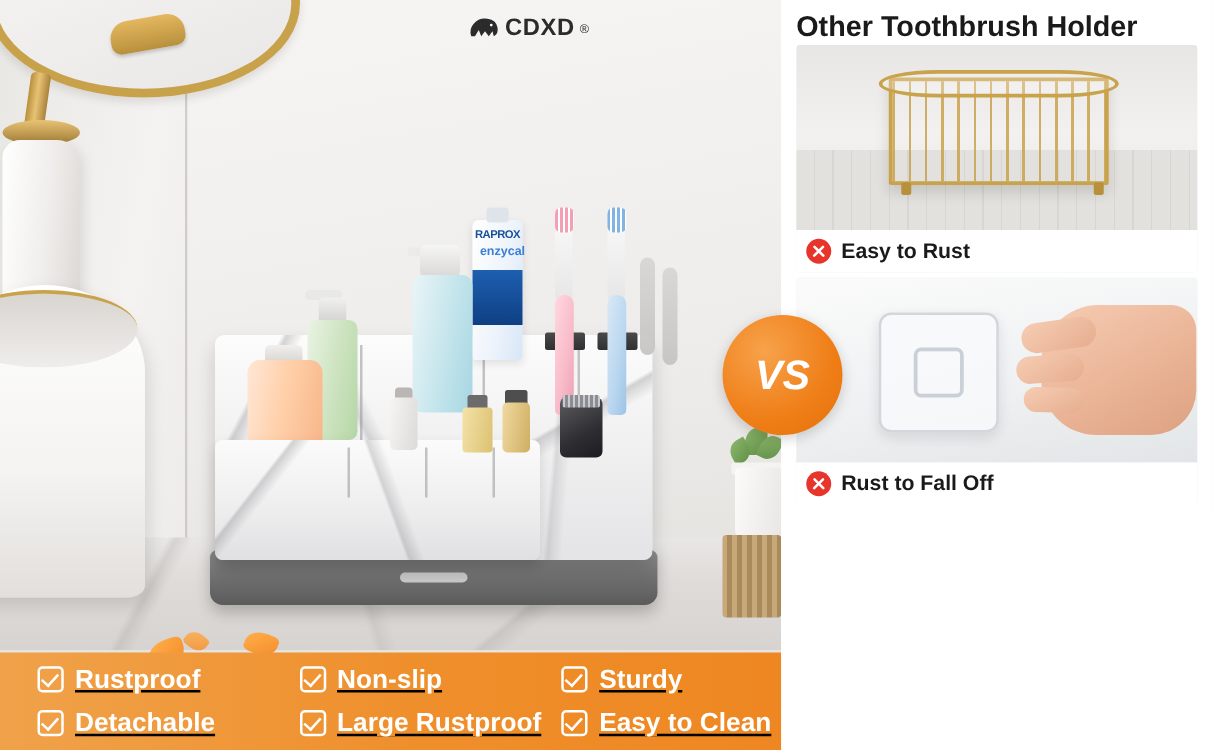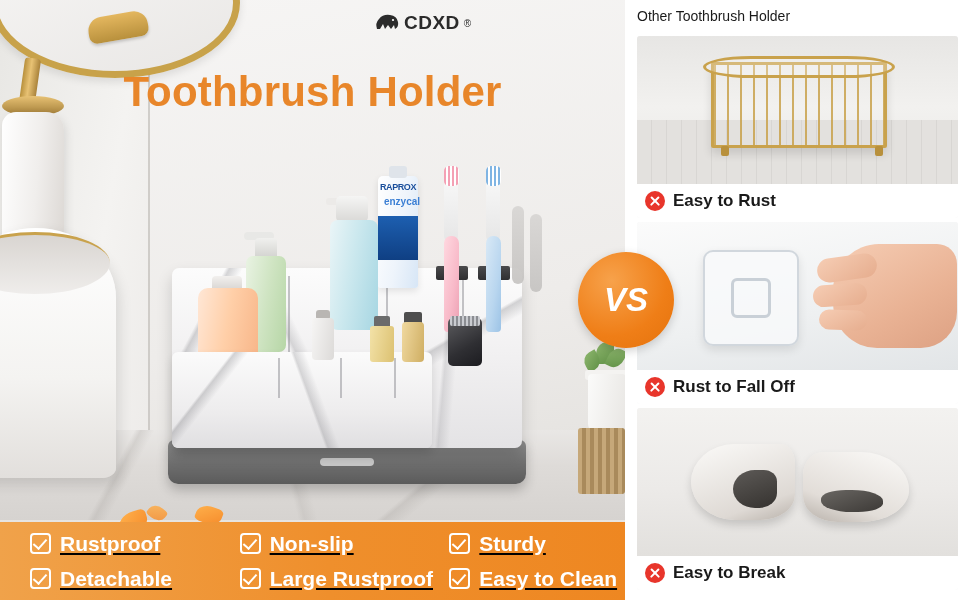--- a/index.html
+++ b/index.html
@@ -373,21 +373,21 @@
   }
 
   
   .right-panel {
     position: absolute; left: 625px; top: 0;
     width: 345px; height: 600px;
     background: #ffffff;
   }
   .right-title {
     position: absolute; left: 12px; top: 8px;
-    font-size: 14px; font-weight: normal; color: #1a1a1a;
+    font-size: 23px; font-weight: bold; color: #1a1a1a;
   }
   .cmp-card {
     position: absolute; left: 12px;
     width: 321px;
     background: #f4f4f4;
     border-radius: 3px;
     overflow: hidden;
   }
   .cmp-img {
     position: relative;
@@ -614,21 +614,20 @@
       <span class="logo-elephant">
         <svg viewBox="0 0 26 20" width="26" height="20" aria-hidden="true">
           <path d="M3 16 Q1 10 5 6 Q9 1 16 2 Q23 3 24 9 Q25 14 21 16 L20 12 L17 16 L14 12 L11 16 L9 11 L6 16 Z" fill="#2b2b2b"></path>
           <circle cx="19" cy="7" r="1.1" fill="#fff"></circle>
         </svg>
       </span>
       <span class="logo-text">CDXD</span>
       <span class="logo-reg">®</span>
     </div>
 
-    <div class="main-title">Toothbrush Holder</div>
 
     <div class="bottom-bar">
       <div class="feature">
         <span class="check-box"></span>
         <span>Rustproof</span>
       </div>
       <div class="feature">
         <span class="check-box"></span>
         <span>Non-slip</span>
       </div>
@@ -680,28 +679,15 @@
         <div class="finger" style="left:182px; top:88px; width:48px; height:20px; transform:rotate(2deg);"></div>
         <div class="hook-pad"></div>
         <div class="hook-sq"></div>
       </div>
       <div class="cmp-label">
         <span class="x-circle"></span>
         <span>Rust to Fall Off</span>
       </div>
     </div>
 
-    <div class="cmp-card" style="top:408px;">
-      <div class="cmp-img">
-        <div class="c3-bg"></div>
-        <div class="shard-l"></div>
-        <div class="shard-r"></div>
-        <div class="shard-dark"></div>
-        <div class="shard-dark2"></div>
-      </div>
-      <div class="cmp-label">
-        <span class="x-circle"></span>
-        <span>Easy to Break</span>
-      </div>
-    </div>
   </div>
 
 </div>
 
 </body></html>

